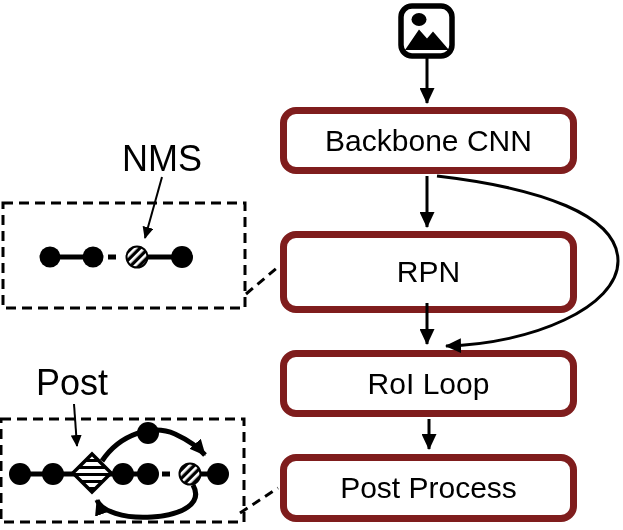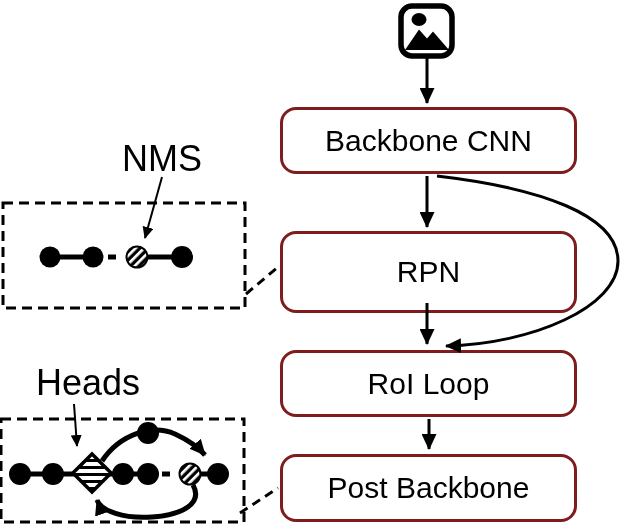--- a/index.html
+++ b/index.html
@@ -2,21 +2,21 @@
 <html><head>
 <meta charset="utf-8">
 <style>
   html,body { margin:0; padding:0; background:#ffffff; }
   .stage {
     position:relative; width:623px; height:530px; background:#ffffff;
     font-family:"Liberation Sans", sans-serif; overflow:hidden;
   }
   .pbox {
     position:absolute; left:280px; width:297px; box-sizing:border-box;
-    border:3px solid #7f1d1d; border-radius:16px; background:#fff;
+    border:7px solid #7f1d1d; border-radius:16px; background:#fff;
     display:flex; align-items:center; justify-content:center;
     font-size:30px; color:#000; white-space:nowrap;
   }
   .pbox-backbone { top:107px; height:67px; }
   .pbox-rpn      { top:231px; height:82px; }
   .pbox-roi      { top:350px; height:67px; }
   .pbox-post     { top:454px; height:68px; }
   .callout-label {
     position:absolute; font-size:36px; color:#000; white-space:nowrap;
   }
@@ -32,25 +32,25 @@
   <div class="pbox pbox-backbone">
     <span>Backbone CNN</span>
   </div>
   <div class="pbox pbox-rpn">
     <span>RPN</span>
   </div>
   <div class="pbox pbox-roi">
     <span>RoI Loop</span>
   </div>
   <div class="pbox pbox-post">
-    <span>Post Backbone</span>
+    <span>Post Process</span>
   </div>
 
   <div class="callout-label label-nms">NMS</div>
-  <div class="callout-label label-loop">Heads</div>
+  <div class="callout-label label-loop">Post</div>
 
   <svg class="overlay" width="623" height="530" viewBox="0 0 623 530">
     <defs>
       <marker id="ah" markerUnits="userSpaceOnUse" markerWidth="17" markerHeight="15" refX="15" refY="7.5" orient="auto">
         <path d="M0,0 L16,7.5 L0,15 Z" fill="#000"></path>
       </marker>
       <marker id="ahs" markerUnits="userSpaceOnUse" markerWidth="13" markerHeight="11" refX="11" refY="5.5" orient="auto">
         <path d="M0,0 L12,5.5 L0,11 Z" fill="#000"></path>
       </marker>
       <pattern id="whiteHatch" width="6" height="6" patternUnits="userSpaceOnUse" patternTransform="rotate(-45)">

